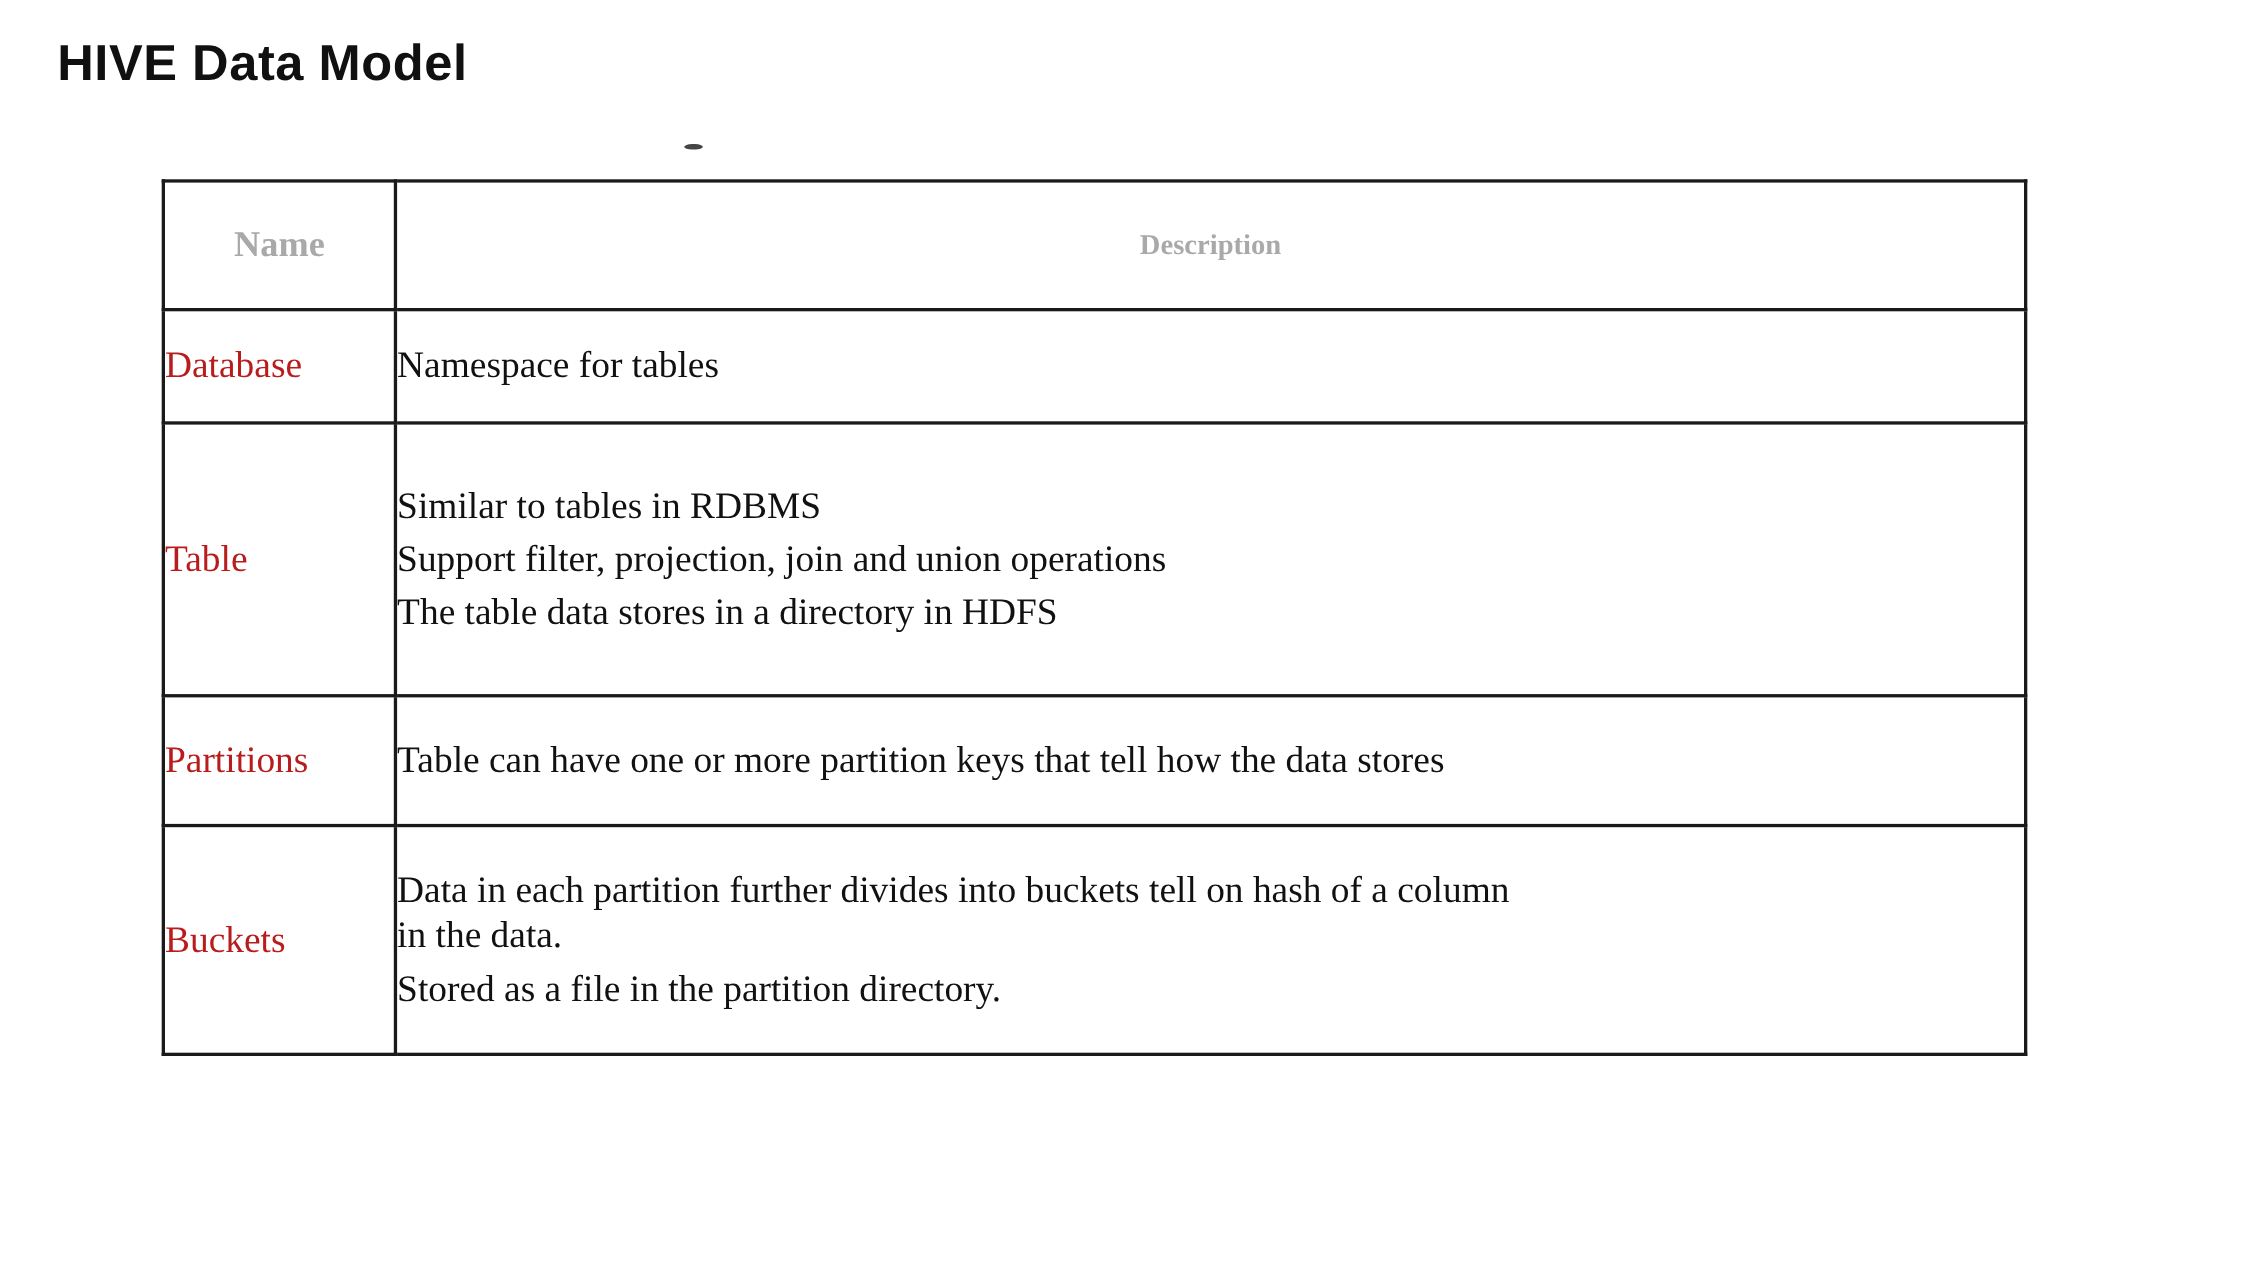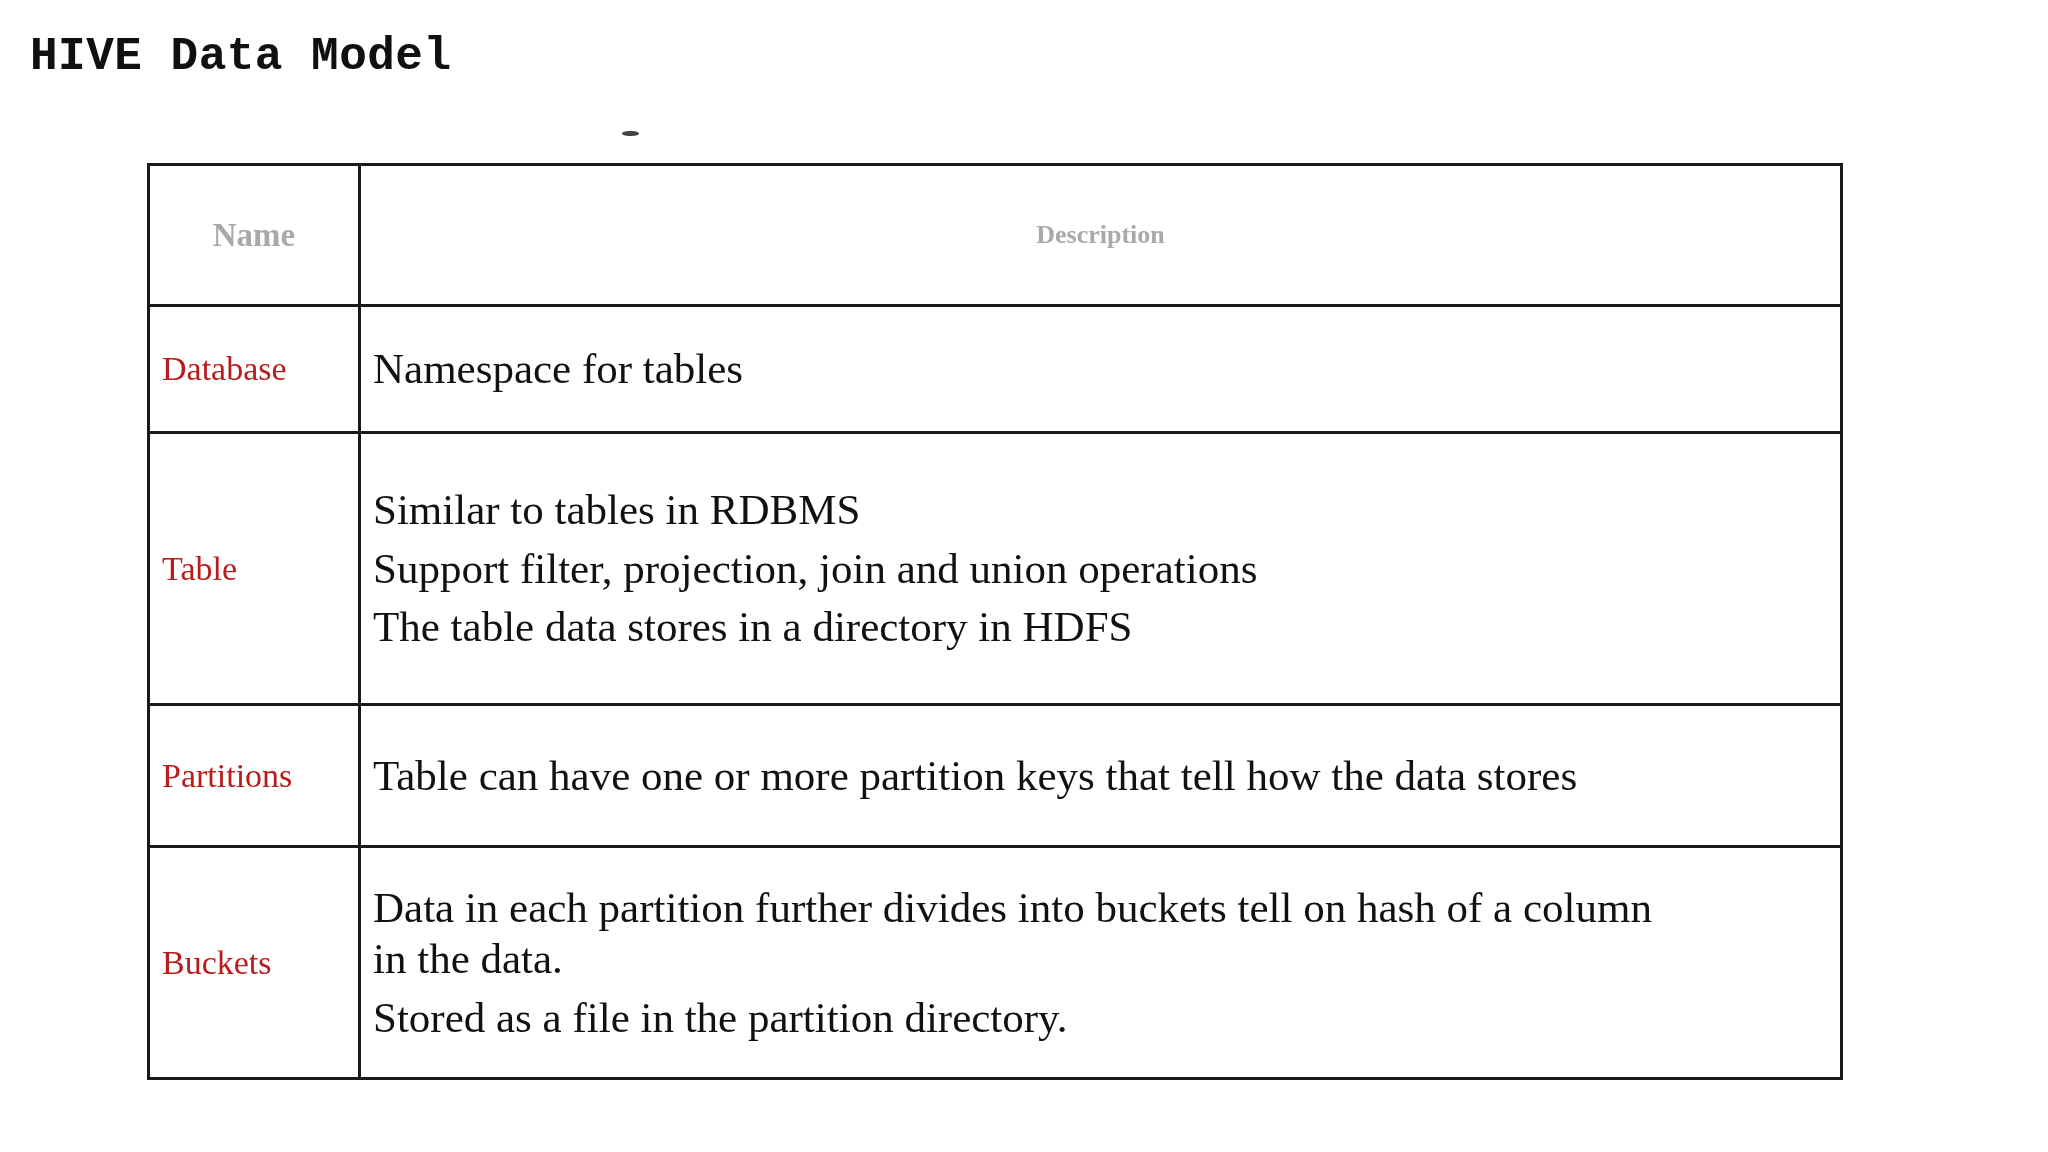--- a/index.html
+++ b/index.html
@@ -12,23 +12,23 @@
     height: 1152px;
     position: relative;
     overflow: hidden;
     font-family: "Liberation Serif", "DejaVu Serif", serif;
     -webkit-font-smoothing: antialiased;
   }
 
   
   .slide-title {
     position: absolute;
-    left: 30px;
+    left: 52px;
     top: 34px;
-    font-family: Liberation Mono, monospace;
+    font-family: Liberation Sans, sans-serif;
     font-weight: bold;
     font-size: 46px;
     line-height: 1.0;
     color: #101010;
     letter-spacing: 0.5px;
     white-space: nowrap;
   }
 
   
   .ink-artifact {
@@ -55,21 +55,21 @@
     table-layout: fixed;
     background: #ffffff;
   }
   table.data-table,
   table.data-table td,
   table.data-table th {
     border: 3px solid #1a1a1a;
   }
   table.data-table td,
   table.data-table th {
-    padding: 12px;
+    padding: 0;
     vertical-align: middle;
     background: #ffffff;
   }
 
   col.col-name { width: 211px; }
   col.col-desc { width: auto; }
 
   
   tr.header-row th {
     height: 114px;
@@ -89,21 +89,21 @@
   
   td.name-cell {
     font-size: 34px;
     color: #b91c1c;
     padding-left: 8px;
     padding-right: 6px;
     text-align: left;
     line-height: 1.15;
   }
   td.desc-cell {
-    font-size: 43px;
+    font-size: 34px;
     color: #111111;
     padding-left: 14px;
     padding-right: 12px;
     text-align: left;
     line-height: 1.15;
   }
   td.desc-cell .line {
     display: block;
     margin: 0;
     padding: 0;

